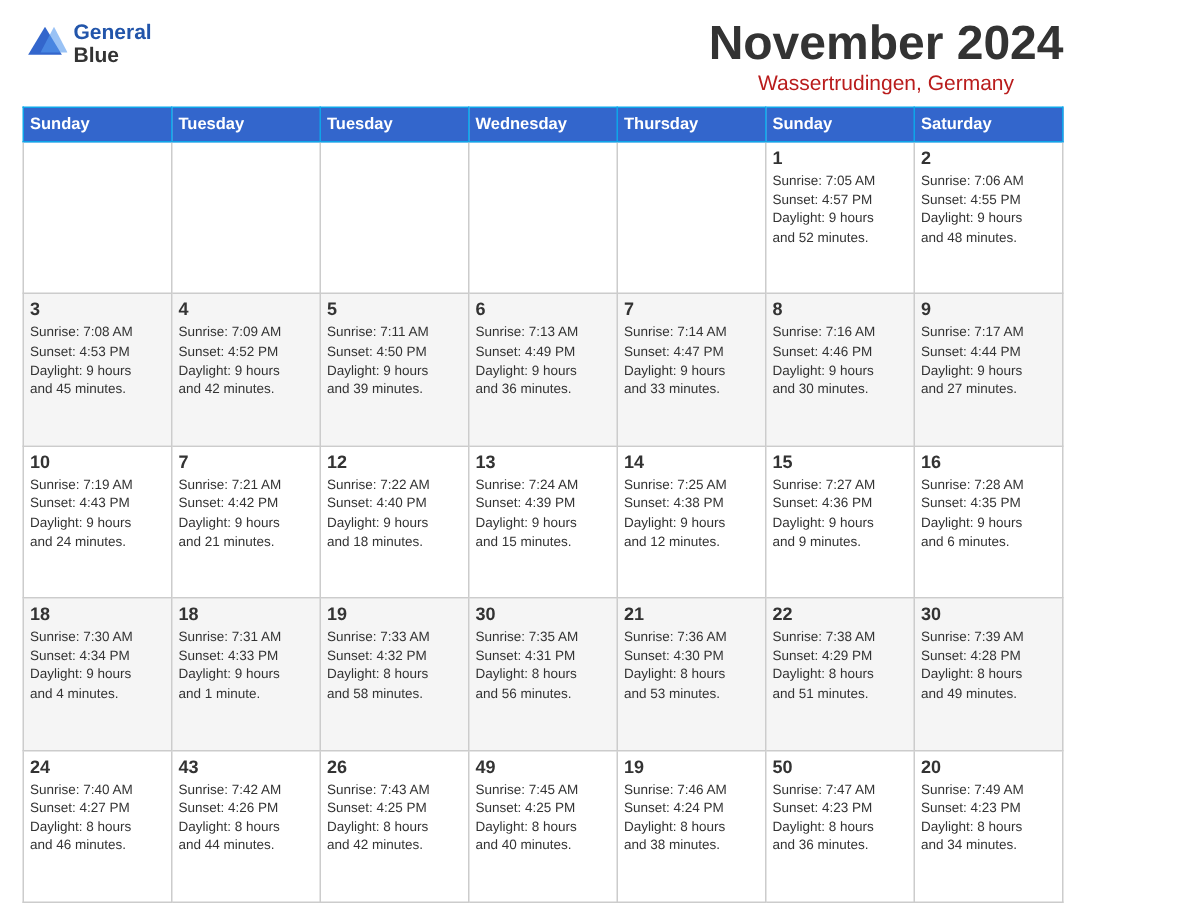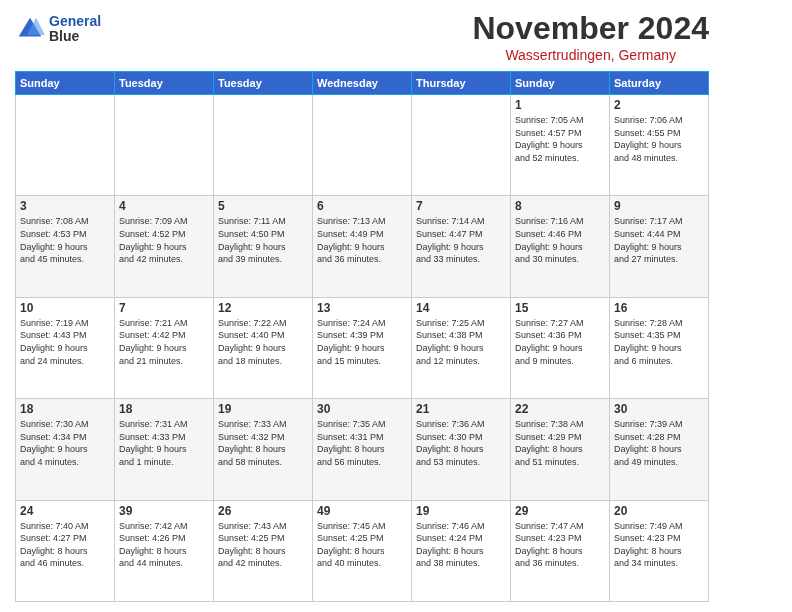--- a/index.html
+++ b/index.html
@@ -232,37 +232,37 @@
             <span class="day-number">30</span>
             <div class="day-info">Sunrise: 7:39 AM<br>Sunset: 4:28 PM<br>Daylight: 8 hours<br>and 49 minutes.</div>
           </td>
         </tr>
         <tr>
           <td>
             <span class="day-number">24</span>
             <div class="day-info">Sunrise: 7:40 AM<br>Sunset: 4:27 PM<br>Daylight: 8 hours<br>and 46 minutes.</div>
           </td>
           <td>
-            <span class="day-number">39</span>
+            <span class="day-number">43</span>
             <div class="day-info">Sunrise: 7:42 AM<br>Sunset: 4:26 PM<br>Daylight: 8 hours<br>and 44 minutes.</div>
           </td>
           <td>
             <span class="day-number">26</span>
             <div class="day-info">Sunrise: 7:43 AM<br>Sunset: 4:25 PM<br>Daylight: 8 hours<br>and 42 minutes.</div>
           </td>
           <td>
             <span class="day-number">49</span>
             <div class="day-info">Sunrise: 7:45 AM<br>Sunset: 4:25 PM<br>Daylight: 8 hours<br>and 40 minutes.</div>
           </td>
           <td>
             <span class="day-number">19</span>
             <div class="day-info">Sunrise: 7:46 AM<br>Sunset: 4:24 PM<br>Daylight: 8 hours<br>and 38 minutes.</div>
           </td>
           <td>
-            <span class="day-number">29</span>
+            <span class="day-number">50</span>
             <div class="day-info">Sunrise: 7:47 AM<br>Sunset: 4:23 PM<br>Daylight: 8 hours<br>and 36 minutes.</div>
           </td>
           <td>
             <span class="day-number">20</span>
             <div class="day-info">Sunrise: 7:49 AM<br>Sunset: 4:23 PM<br>Daylight: 8 hours<br>and 34 minutes.</div>
           </td>
         </tr>
       </tbody>
   </table>
 </div>

